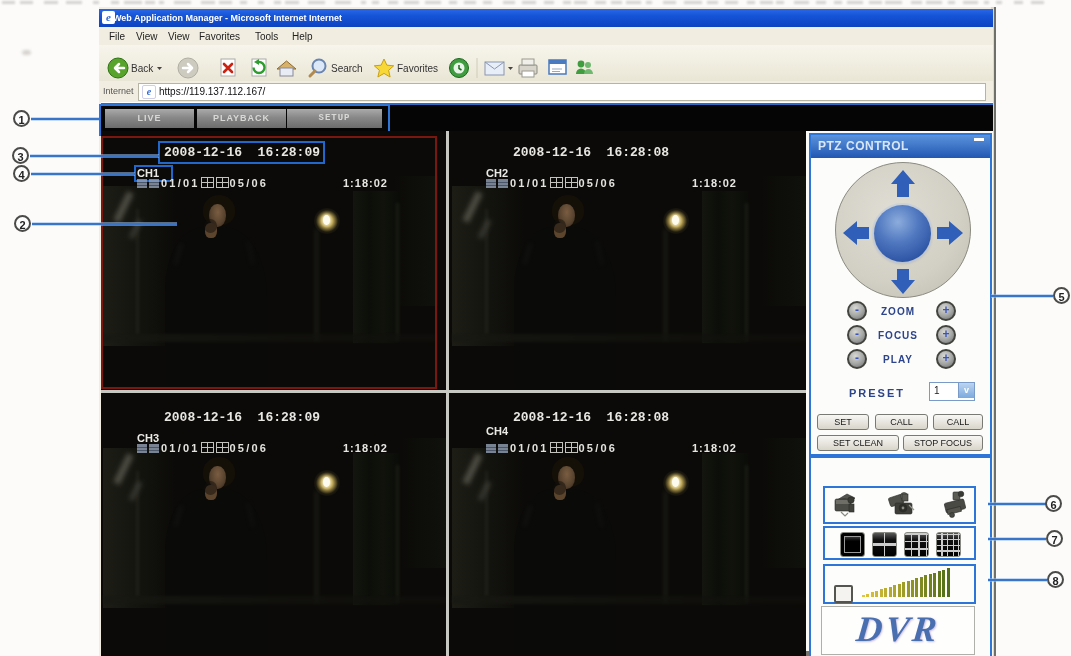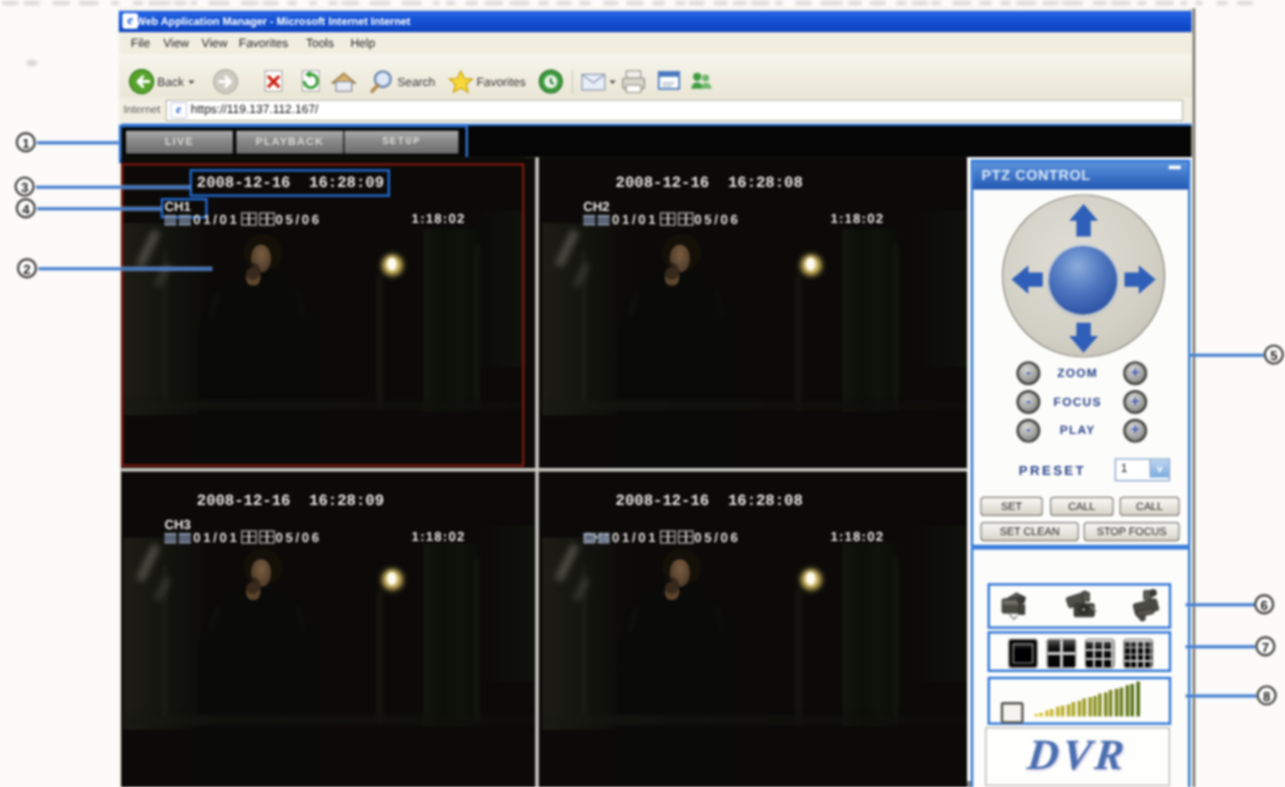--- a/index.html
+++ b/index.html
@@ -329,21 +329,21 @@
             <div class="hair"></div>
             <div class="face"></div>
     <div class="hand"></div>
             <div class="shadowface"></div>
     <div class="lamp"></div>
             <div class="lampcore"></div>
     <div class="floorband"></div>
   </div>
 
   <div class="ts" style="top:18px">2008-12-16  16:28:08</div>
-  <div class="chname" style="top:50px">CH4</div>
+  <div class="chname" style="top:32px">CH4</div>
   <div class="statline" style="top:49px"><span class="glyph"></span><span class="glyph"></span>01/01<span class="glyphw"></span><span class="glyphw"></span>05/06</div>
   <div class="ptime" style="top:49px">1:18:02</div>
         </div>
         <div class="abs" style="left: 0px; top: 5px; width: 336px; height: 253px; border: 2px solid rgb(122, 23, 14); box-sizing: border-box;"></div>
         <div class="abs" style="left: 345px; top: 0px; width: 3px; height: 525px; background: rgb(200, 200, 194);"></div>
         <div class="abs" style="left: 0px; top: 259px; width: 705px; height: 3px; background: rgb(200, 200, 194);"></div>
       </div>
     <div id="rightcol">
       <div class="abs" style="left:0;top:520px;width:185px;height:5px;background:#76766e;"></div>
       <div class="panel" id="ptz" style="top:2px;height:323px;">

